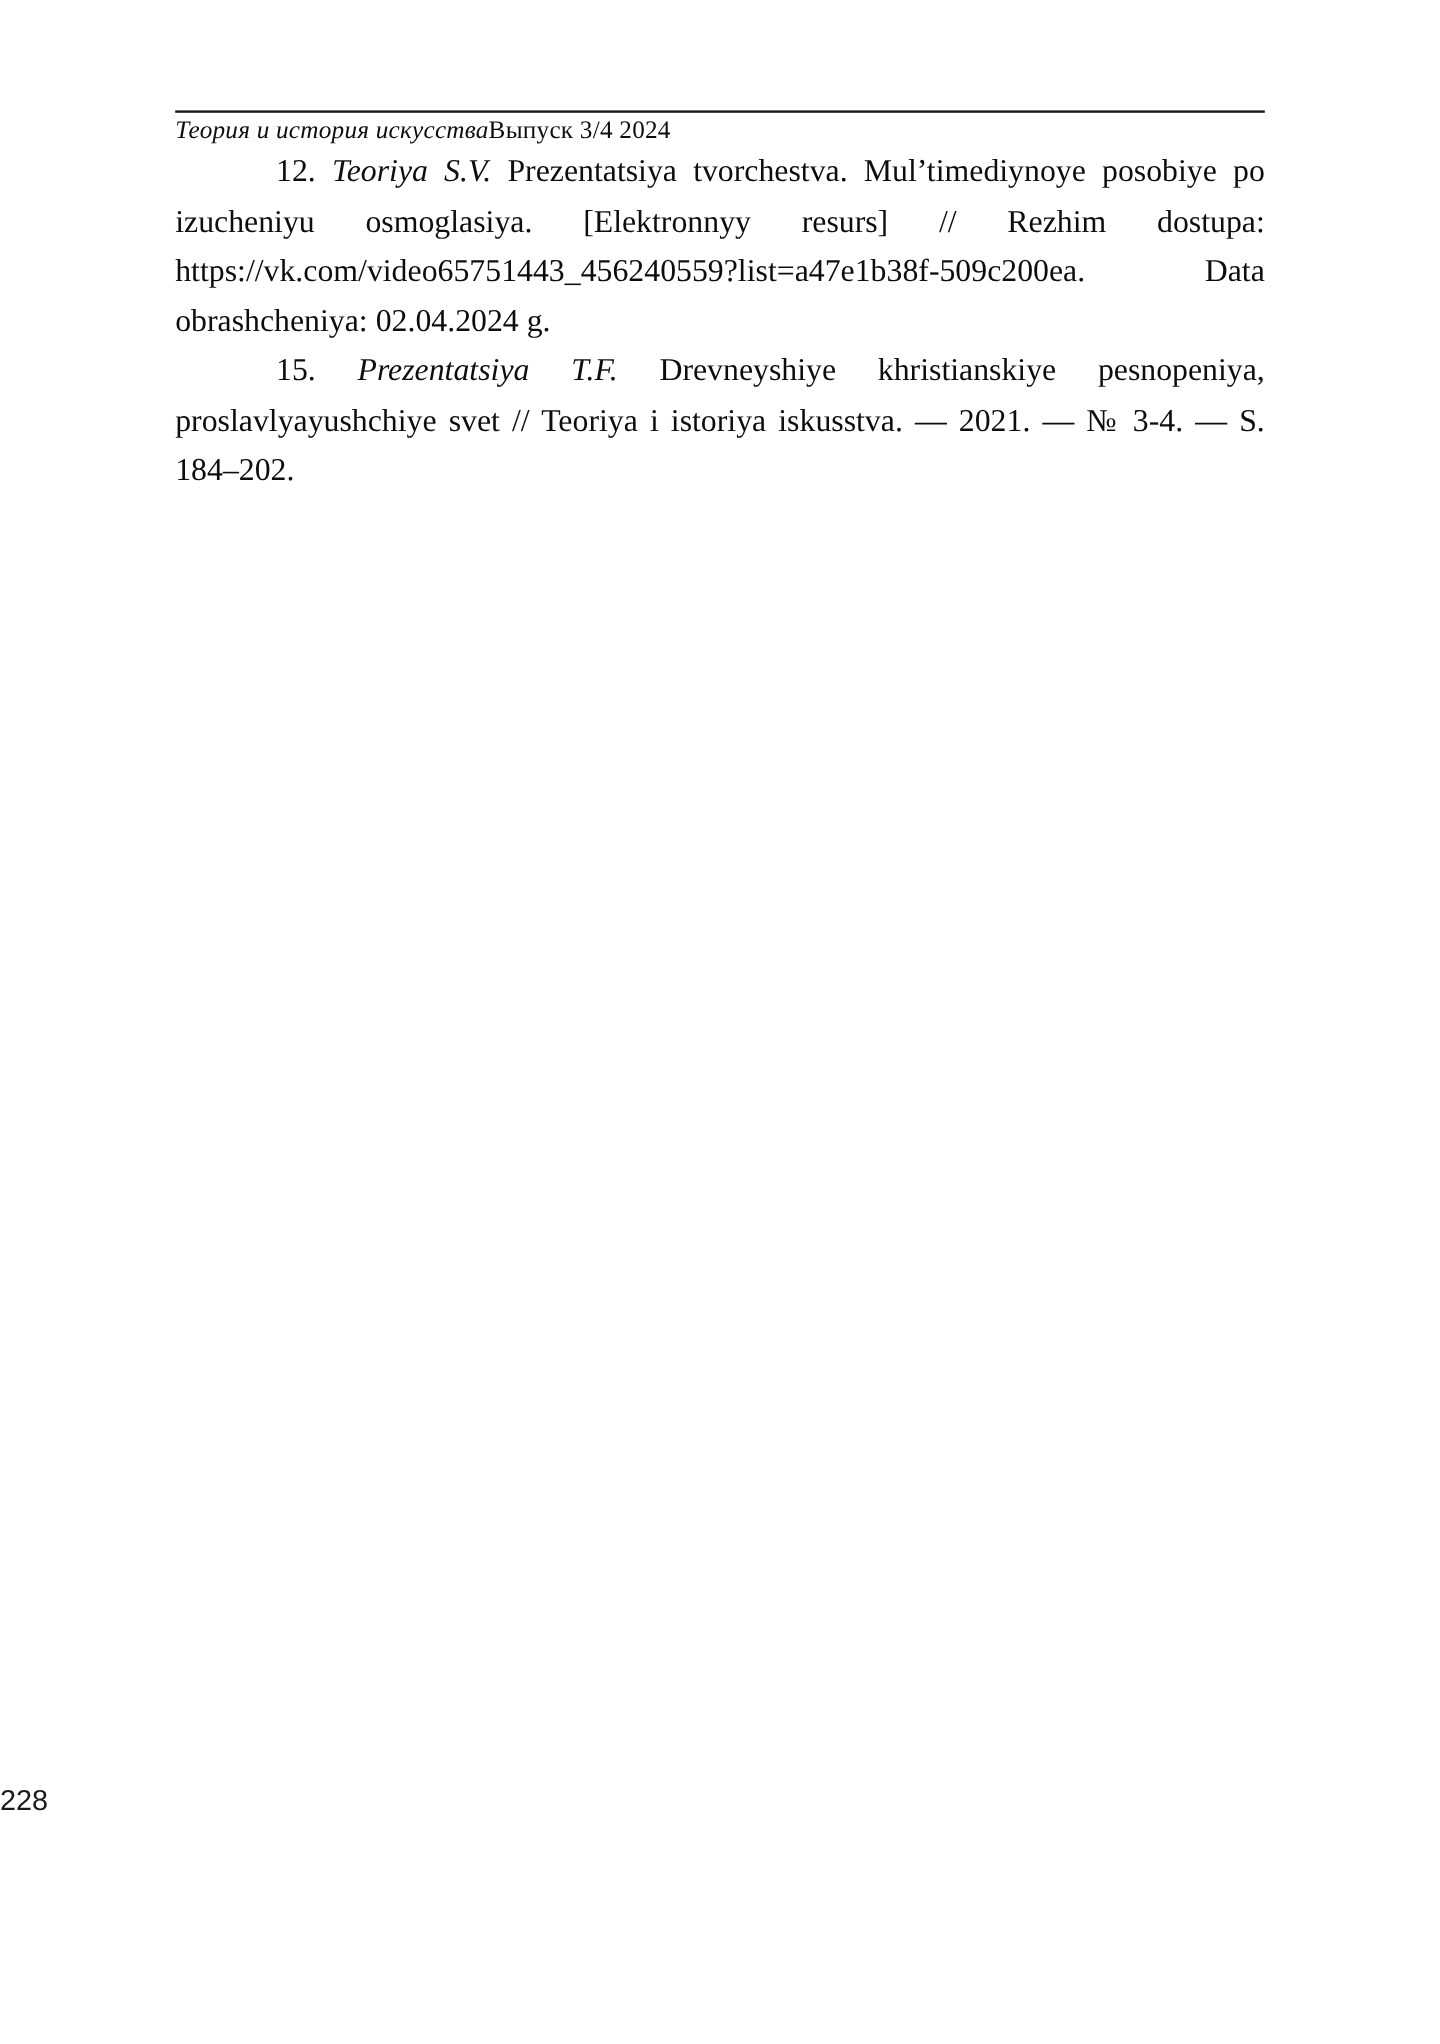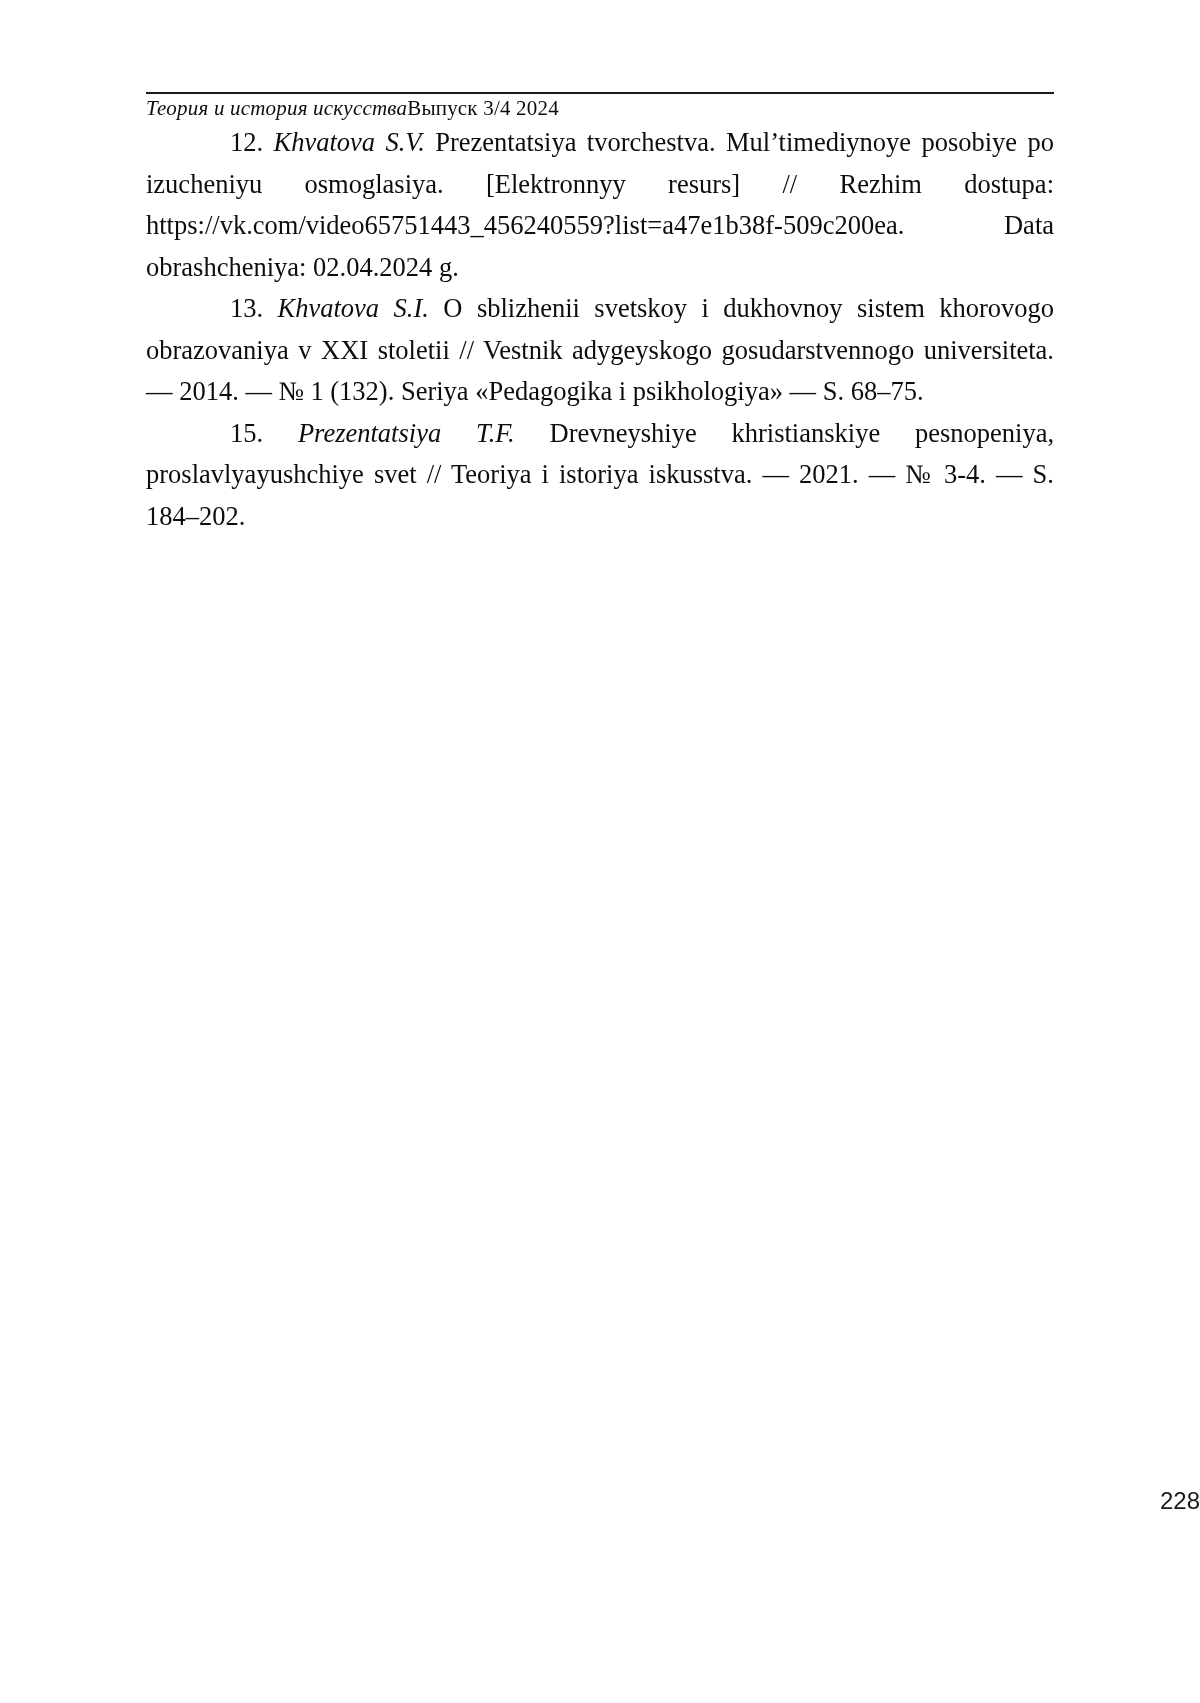--- a/index.html
+++ b/index.html
@@ -61,21 +61,21 @@
     hyphens: manual;
   }
   p.ref i {
     font-style: italic;
   }
   .folio {
     position: absolute;
     left: 0;
     top: 1487px;
     width: 1200px;
-    text-align: right;
+    text-align: left;
     font-family: "Liberation Sans", "DejaVu Sans", sans-serif;
     font-size: 24px;
     color: #1a1a1a;
   }
 </style>
 </head>
 <body>
 
 <div class="page">
 
@@ -83,29 +83,24 @@
     <span class="rh-left">Теория и история искусства</span>
     <span class="rh-right">Выпуск 3/4 2024</span>
   </div>
 
   <div class="rule"></div>
 
   <div class="content">
 
     <p class="ref">
       <span>12.</span>
-      <i>Khvatova S.V.</i>
+      <i>Teoriya S.V.</i>
       <span>Prezentatsiya tvorchestva. Mul’timediynoye posobiye po izucheniyu osmoglasiya. [Elektronnyy resurs] // Rezhim dostupa: https://vk.com/video65751443_456240559?list=a47e1b38f-509c200ea. Data obrashcheniya: 02.04.2024 g.</span>
     </p>
 
-    <p class="ref">
-      <span>13.</span>
-      <i>Khvatova S.I.</i>
-      <span>O sblizhenii svetskoy i dukhovnoy sistem khorovogo obrazovaniya v XXI stoletii // Vestnik adygeyskogo gosudarstvennogo universiteta. — 2014. — № 1 (132). Seriya «Pedagogika i psikhologiya» — S. 68–75.</span>
-    </p>
 
 
     <p class="ref">
       <span>15.</span>
       <i>Prezentatsiya T.F.</i>
       <span>Drevneyshiye khristianskiye pesnopeniya, proslavlyayushchiye svet // Teoriya i istoriya iskusstva. — 2021. — № 3-4. — S. 184–202.</span>
     </p>
 
   </div>
 

